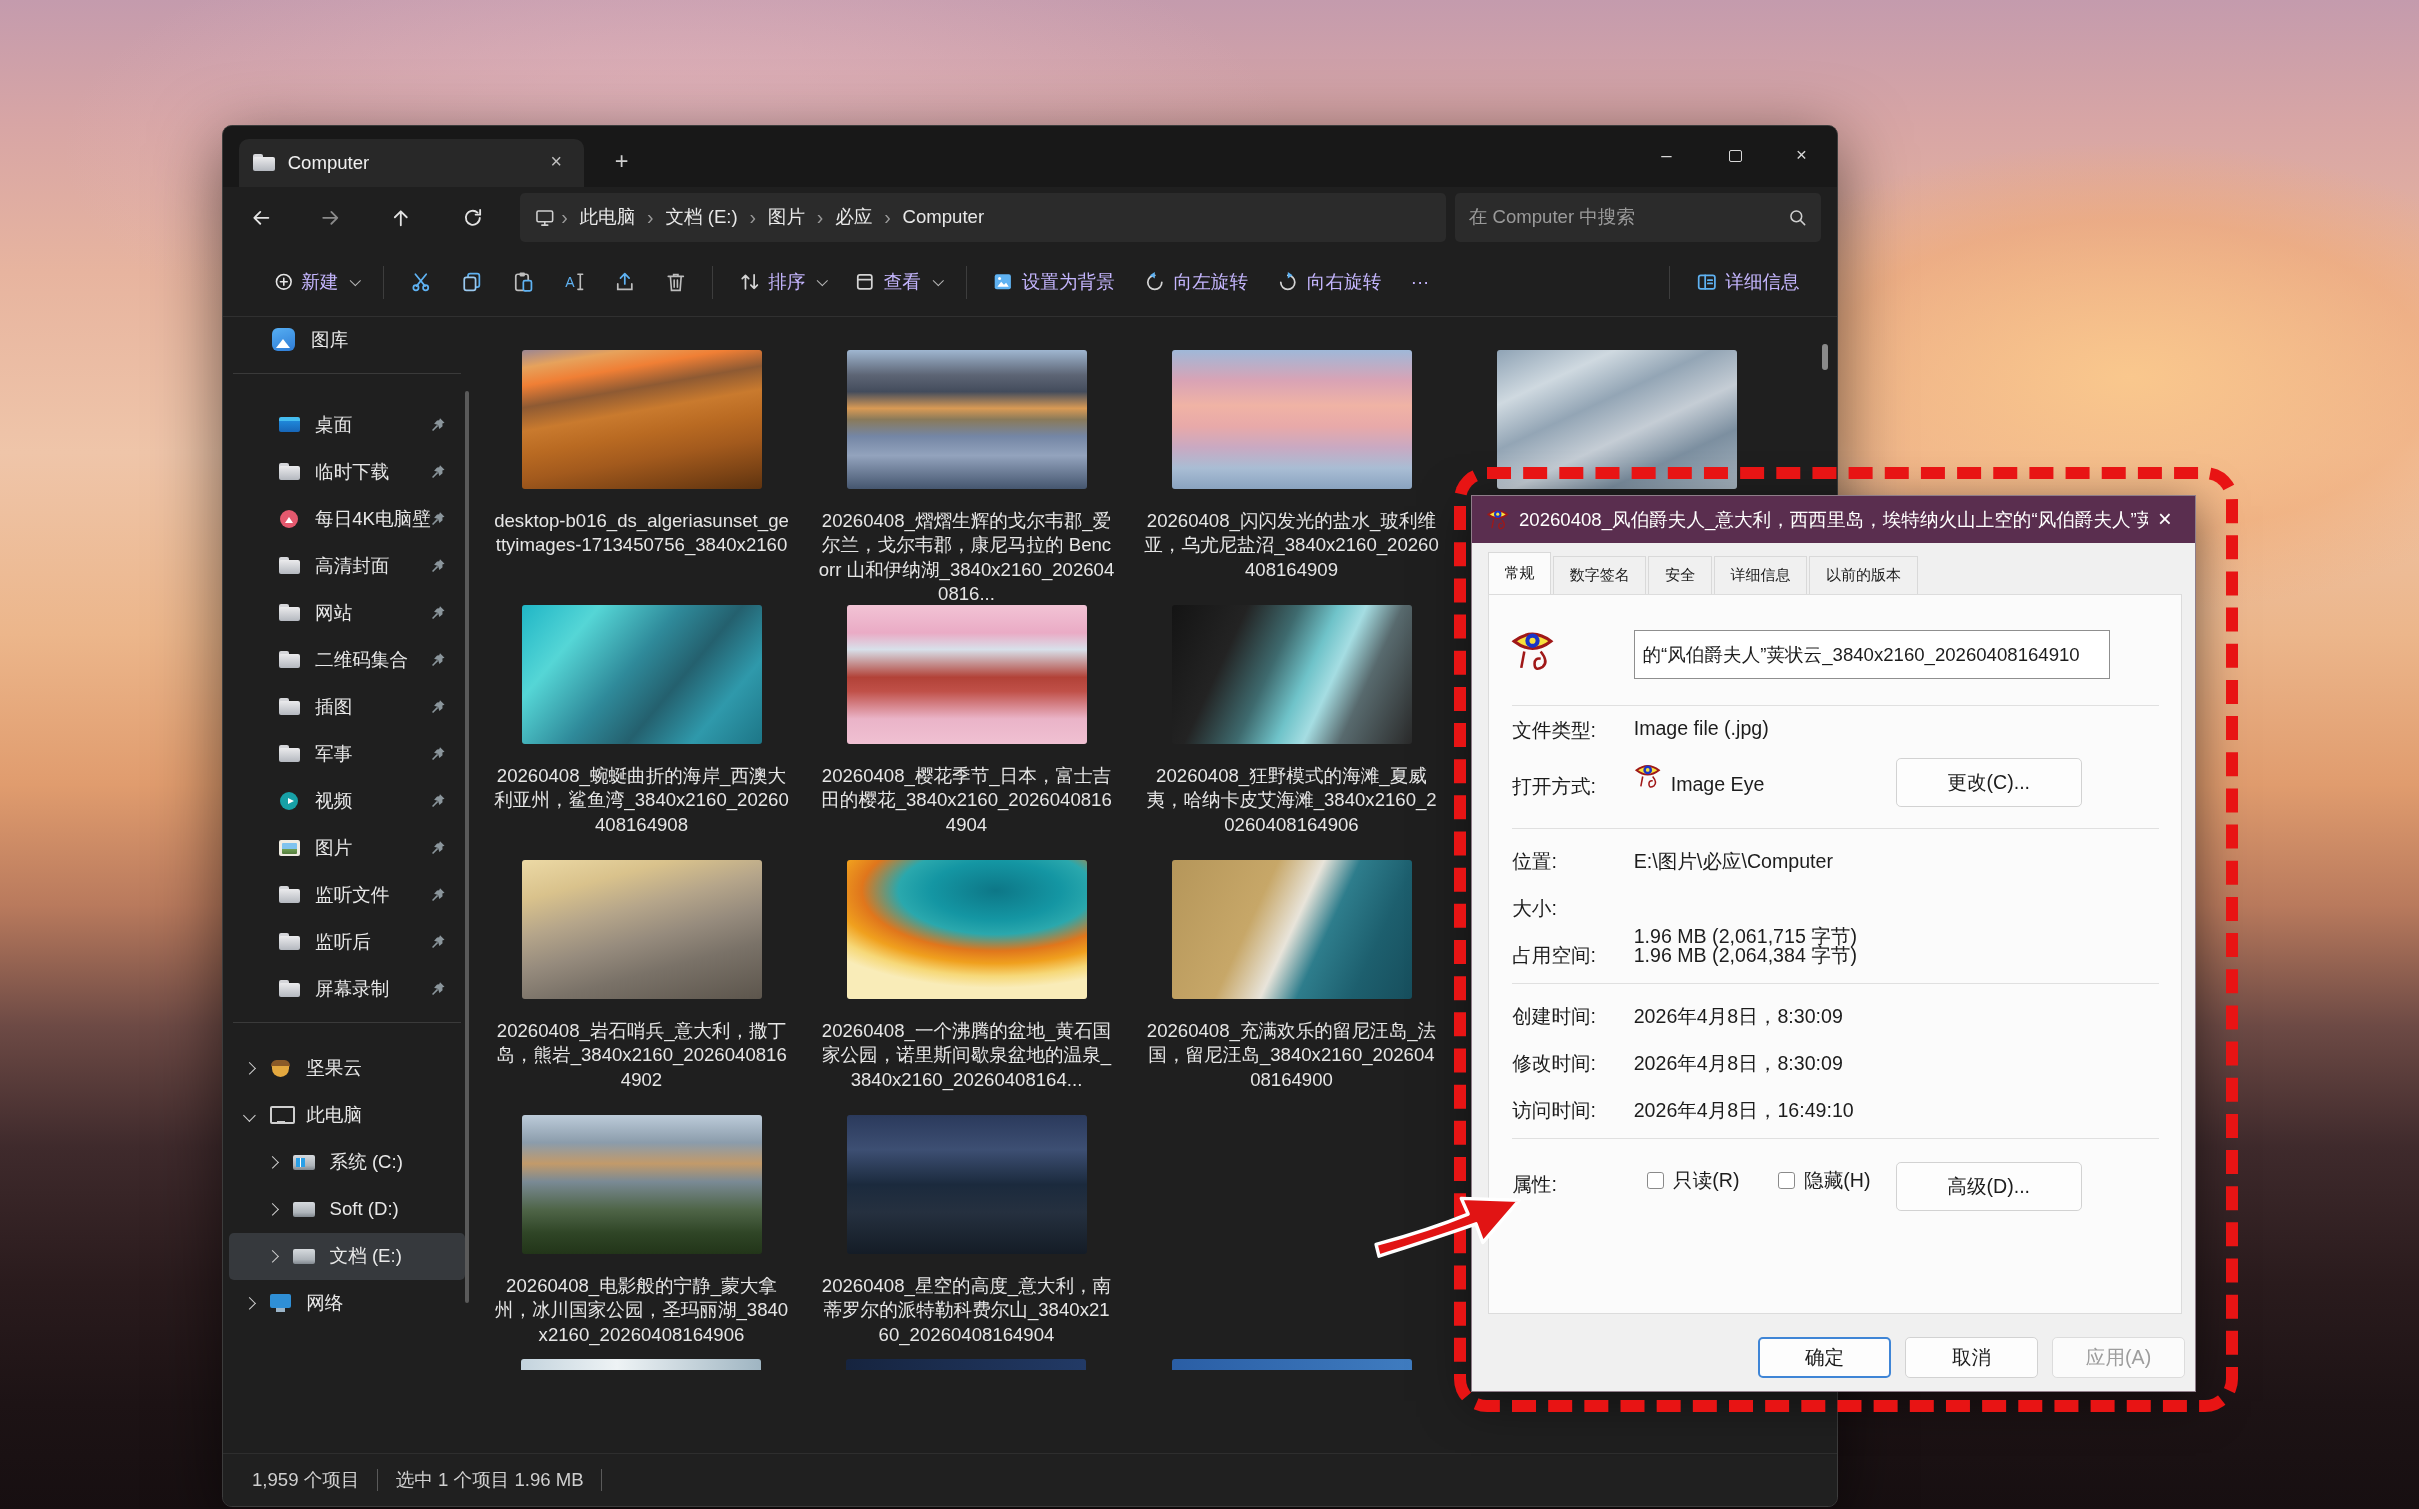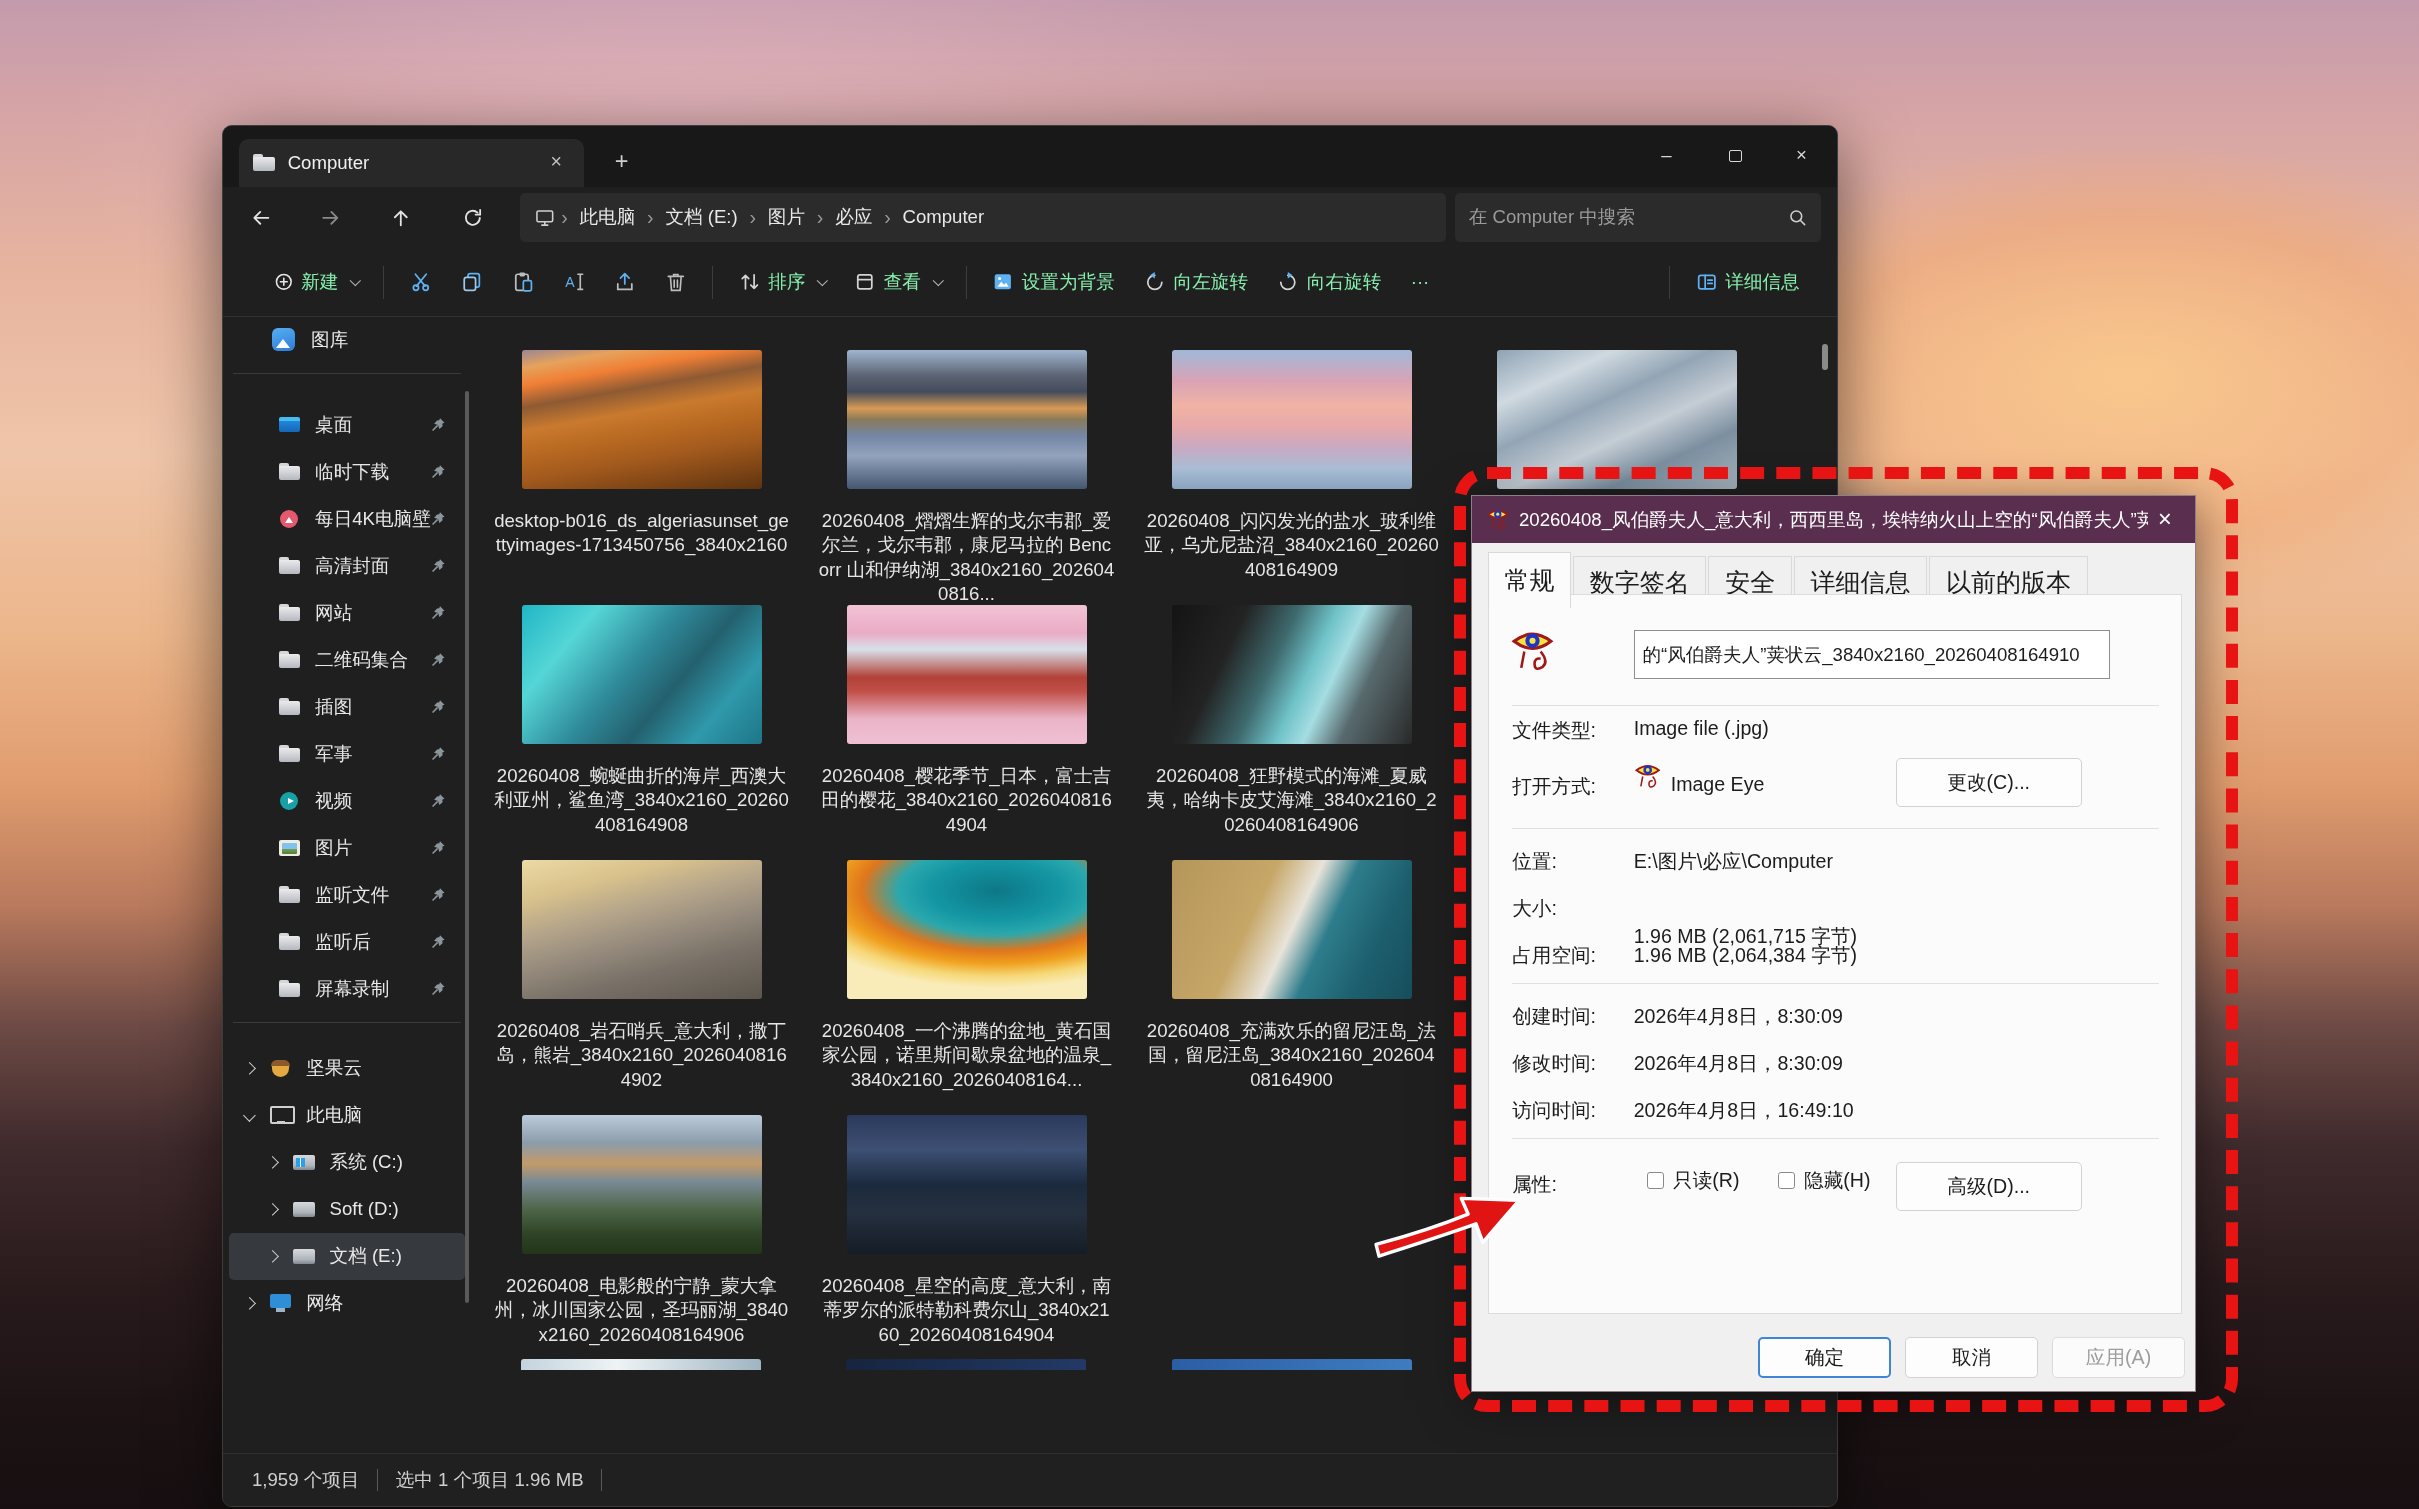--- a/index.html
+++ b/index.html
@@ -28,21 +28,21 @@
   .crumbs { left:297px; width:926px; padding:0 9.8px; }
   .crumb { display:flex; align-items:center; }
   .crumb-label { color:#e8e8e8; font-size:18.6px; padding:3.9px 9.8px; border-radius:3.9px; }
   .crumb-sep { color:#9a9a9a; font-size:19.6px; padding:0 2px; }
   .crumb:last-of-type .crumb-sep { display:none; }
   .searchpill { left:1232px; width:366px; padding:0 13.7px; }
   .searchpill input { flex:1; background:transparent; border:none; outline:none; color:#dddddd; font-size:18.6px; font-family:inherit; }
   .searchpill input::placeholder { color:#9a9a9a; }
   .toolbar { position:absolute; left:0; top:122px; width:100%; height:69px; display:flex; align-items:center;
     padding:0 25.5px 0 39px; gap:5.9px; border-bottom:1px solid #303030; }
-  .tbtn { display:flex; align-items:center; gap:7.8px; color:#86efac; font-size:18.6px; padding:8.8px 11.8px; border-radius:4.9px; white-space:nowrap; }
+  .tbtn { display:flex; align-items:center; gap:7.8px; color:#c4b5fd; font-size:18.6px; padding:8.8px 11.8px; border-radius:4.9px; white-space:nowrap; }
   .tsep { width:1px; height:33px; background:#3d3d3d; margin:0 7.8px; }
   .cdown { display:inline-block; width:7.8px; height:7.8px; border-right:1.6px solid #b5b5b5; border-bottom:1.6px solid #b5b5b5; transform:rotate(45deg) translateY(-2px); margin-left:3.9px; }
   .tspacer { flex:1; }
   
   .side-item, .tree-row { position:relative; display:flex; align-items:center; height:47px; color:#e8e8e8; font-size:18.6px;
     padding-left:49px; margin:0 5.9px; border-radius:4.9px; }
   .tree-row { padding-left:15.7px; gap:0; }
   .side-item .lbl { margin-left:13.7px; flex:1; white-space:nowrap; overflow:hidden; }
   .pin { margin-left:auto; margin-right:19.6px; flex:none; opacity:.9; }
   .side-divider { height:1px; background:#3a3a3a; margin:9.8px 9.8px; }
@@ -101,21 +101,21 @@
   .statusbar { position:absolute; left:0; bottom:0; width:100%; height:53px; background:#202020; border-top:1px solid #2e2e2e;
     display:flex; align-items:center; padding-left:29px; color:#cfcfcf; font-size:18.6px; }
   .sbar-sep { width:1px; height:21.6px; background:#5a5a5a; margin:0 17.6px; }
   
   .dlg { position:absolute; left:1471px; top:495px; width:725px; height:897px; background:#f0f0f0;
     border:1px solid #8f7d89; box-shadow:0 9.8px 45px rgba(0,0,0,.5); }
   .dlg-titlebar { position:absolute; left:0; top:0; width:100%; height:47px; background:#5a2e4f; display:flex; align-items:center; padding:0 13.7px; }
   .dlg-title { color:#ffffff; font-size:18.6px; margin-left:9.8px; flex:1; white-space:nowrap; overflow:hidden; }
   .dlg-x { color:#ffffff; font-size:23.5px; width:33px; text-align:center; }
   .dlg-tabs { position:absolute; left:15.7px; top:56px; display:flex; align-items:flex-end; }
-  .dlg-tab { font-size:25px; color:#1c1c1c; background:#f0f0f0; border:1px solid #d9d9d9; border-bottom:none;
+  .dlg-tab { font-size:15px; color:#1c1c1c; background:#f0f0f0; border:1px solid #d9d9d9; border-bottom:none;
     padding:8.8px 15.7px; margin-right:2px; position:relative; }
   .dlg-tab:first-of-type { background:#fbfbfb; padding:10.8px 15.7px; z-index:3; }
   .dlg-page { position:absolute; left:15.7px; top:98px; width:694px; height:720px; background:#fbfbfb; border:1px solid #dcdcdc; z-index:2; }
   .dl { position:absolute; left:23.5px; font-size:19.6px; color:#1c1c1c; }
   .dv { position:absolute; left:145px; font-size:19.6px; color:#1c1c1c; }
   .dhr { position:absolute; left:23.5px; width:647px; height:1px; background:#e0e0e0; }
   .fname-input { position:absolute; left:145px; top:35px; width:476px; height:49px; border:1px solid #8f8f8f;
     font-size:18.6px; font-family:inherit; color:#1c1c1c; padding:0 7.8px; background:#fff; }
   .dbtn { position:absolute; width:186px; height:49px; background:#fdfdfd; border:1px solid #d2d2d2; border-radius:4.9px;
     font-size:19.6px; color:#1c1c1c; text-align:center; line-height:47px; }

